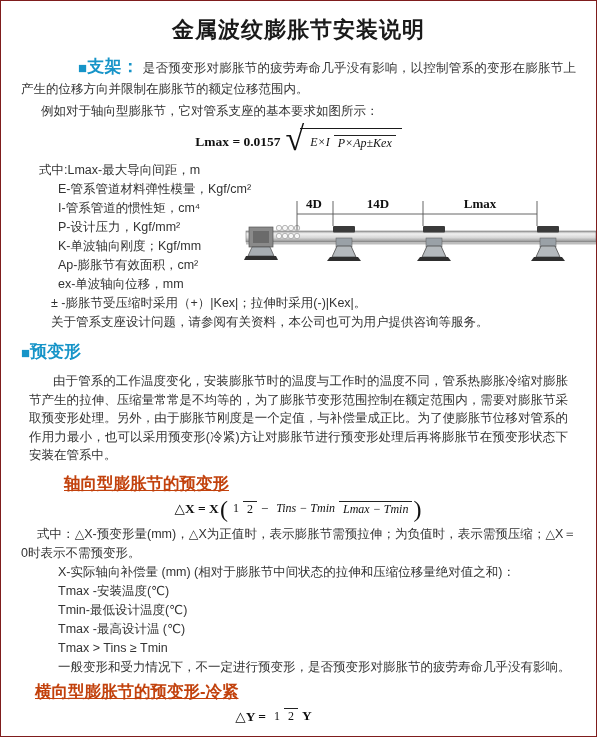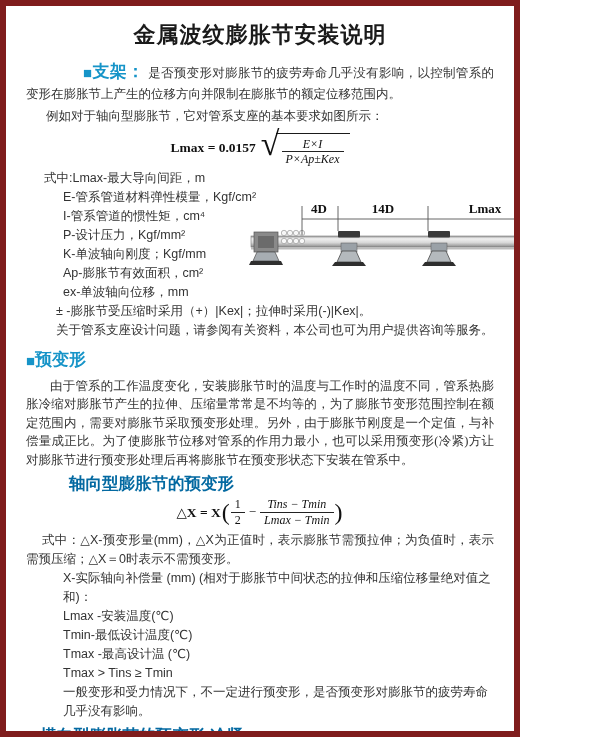--- a/index.html
+++ b/index.html
@@ -1,56 +1,56 @@
 <!DOCTYPE html>
 <html><head>
 <meta charset="utf-8">
 <style>
   html,body{margin:0;padding:0;background:#fff;}
   .page{
-    width:520px;height:737px;box-sizing:border-box;position:relative;
-    background:#fff;border:6px solid #7f1d1d;overflow:hidden;
+    width:597px;height:737px;box-sizing:border-box;position:relative;
+    background:#fff;border:1px solid #7f1d1d;overflow:hidden;
     font-family:"Liberation Sans","DejaVu Sans",sans-serif;color:#333;
   }
   .content{padding:0 20px;}
   .doc-title{
     margin:14px 0 0;text-align:center;font-size:22px;font-weight:bold;
     color:#1a1a1a;letter-spacing:1px;
   }
   .body-text{font-size:12.5px;line-height:21px;margin:0;text-align:justify;color:#333;}
   .sec-marker{color:#1694c8;font-size:15px;vertical-align:-1px;}
   .sec-heading-inline{color:#1694c8;font-size:17px;font-weight:bold;margin-left:20px;}
   .p-intro{margin-top:11px;text-indent:37px;}
   .p-example{text-indent:20px;margin-top:1px;}
 
   .formula-block{text-align:center;margin:3px 0 2px;}
   .formula-row{display:inline-flex;align-items:center;font-family:"Liberation Serif","DejaVu Serif",serif;color:#111;}
   .f-lhs{font-weight:bold;font-size:13.5px;white-space:pre;}
   .f-rhs{font-weight:bold;font-size:13.5px;white-space:pre;}
-  .frac{display:inline-flex;flex-direction:column;align-items:center;vertical-align:middle;
+  .frac{display:inline-flex;align-items:center;vertical-align:middle;
         font-family:"Liberation Serif","DejaVu Serif",serif;font-size:12px;line-height:1.2;}
   .frac .num,.frac .den{padding:0 4px;white-space:nowrap;}
   .frac .den{border-top:1px solid #222;}
   .frac.it{font-style:italic;}
   .sqrt{display:inline-flex;align-items:flex-start;margin-left:5px;}
   .sqrt .sign{font-family:"Liberation Serif","DejaVu Serif",serif;font-size:34px;line-height:1;transform:translateY(-3px);}
   .sqrt .sqrt-body{border-top:1.5px solid #1a1a1a;padding:3px 6px 0;margin-left:-4px;margin-top:3px;}
   .paren{font-size:24px;font-family:"Liberation Serif","DejaVu Serif",serif;font-weight:400;line-height:1;margin:0 1px;}
   .f-op{font-size:13px;margin:0 4px;}
 
   .def-line{font-size:12.5px;line-height:19px;color:#333;}
   .def-lead{padding-left:18px;}
   .def-item{padding-left:37px;}
   .note-line{font-size:12.5px;line-height:19px;padding-left:30px;color:#333;}
 
   .sec-heading{color:#1694c8;font-size:17px;font-weight:bold;margin:9px 0 5px;line-height:22px;}
-  .sub-heading{color:#0369a1;font-size:16.5px;font-weight:bold;line-height:21px;}
+  .sub-heading{color:#c2410c;font-size:16.5px;font-weight:bold;line-height:21px;text-decoration:underline;}
   .sub-axial{margin:4px 0 2px 43px;}
   .sub-lateral{margin:4px 0 0 14px;}
-  .p-justify{margin:0;text-indent:24px;font-size:12.5px;line-height:18.5px;text-align:justify;font-family:Liberation Serif, serif;}
+  .p-justify{margin:8px;text-indent:24px;font-size:12.5px;line-height:18.5px;text-align:justify;}
   .p-explain{margin:4px 0 0;text-indent:16px;font-size:12.5px;line-height:19px;text-align:justify;}
   .plain-line{font-size:12.5px;line-height:19px;padding-left:37px;color:#333;}
   .formula-lateral{text-align:center;margin:5px 50px 3px 0;}
 
   .diagram-wrap{position:absolute;top:193px;left:243px;width:354px;height:80px;}
   .dim-label{font-family:"Liberation Serif","DejaVu Serif",serif;font-size:13px;font-weight:bold;fill:#111;}
 </style>
 </head>
 <body>
 
@@ -109,21 +109,21 @@
         <span class="frac it">
           <span class="num">Tins − Tmin</span>
           <span class="den">Lmax − Tmin</span>
         </span>
         <span class="paren">)</span>
       </span>
     </div>
 
     <p class="p-explain">式中：△X-预变形量(mm)，△X为正值时，表示膨胀节需预拉伸；为负值时，表示需预压缩；△X＝0时表示不需预变形。</p>
     <div class="plain-line">X-实际轴向补偿量 (mm) (相对于膨胀节中间状态的拉伸和压缩位移量绝对值之和)：</div>
-    <div class="plain-line">Lmax -安装温度(℃)</div>
+    <div class="plain-line">Tmax -安装温度(℃)</div>
     <div class="plain-line">Tmin-最低设计温度(℃)</div>
     <div class="plain-line">Tmax -最高设计温 (℃)</div>
     <div class="plain-line">Tmax &gt; Tins ≥ Tmin</div>
     <div class="plain-line">一般变形和受力情况下，不一定进行预变形，是否预变形对膨胀节的疲劳寿命几乎没有影响。</div>
 
     <div class="sub-heading sub-lateral">横向型膨胀节的预变形-冷紧</div>
 
     <div class="formula-lateral">
       <span class="formula-row">
         <span class="f-lhs">△Y =</span>&nbsp;

